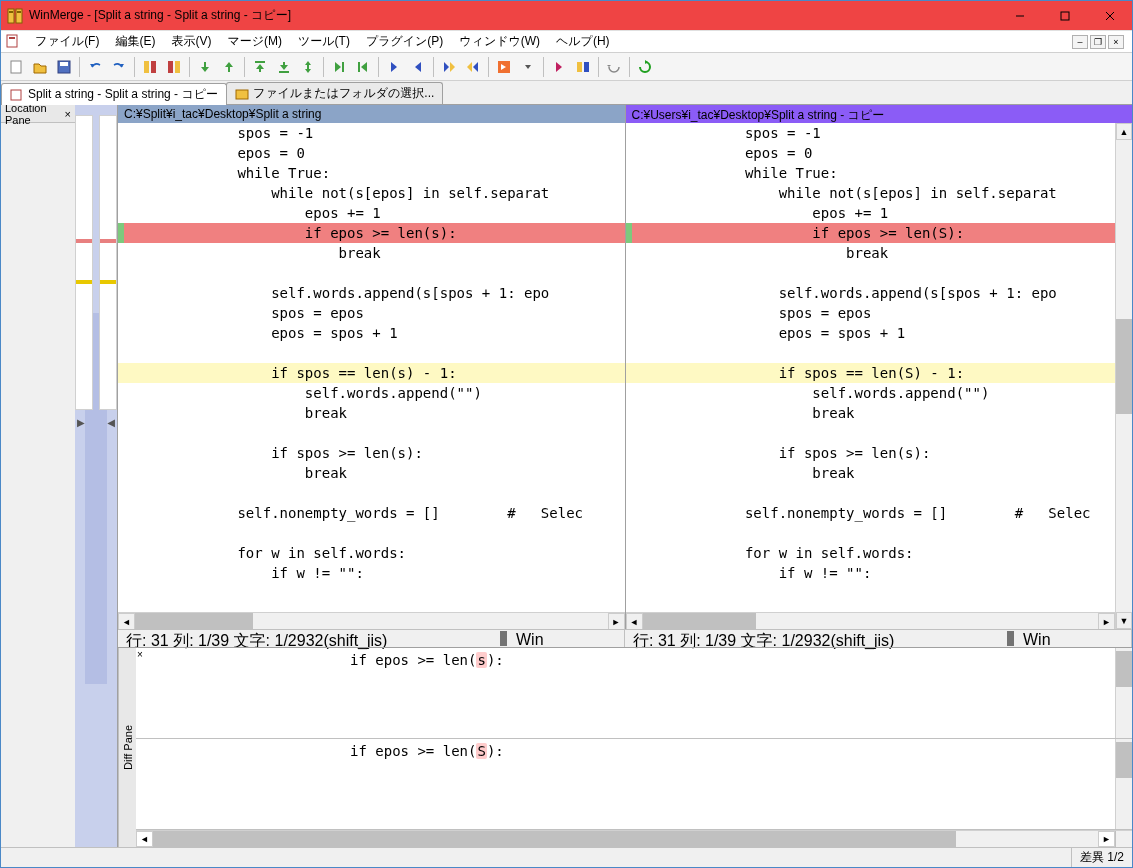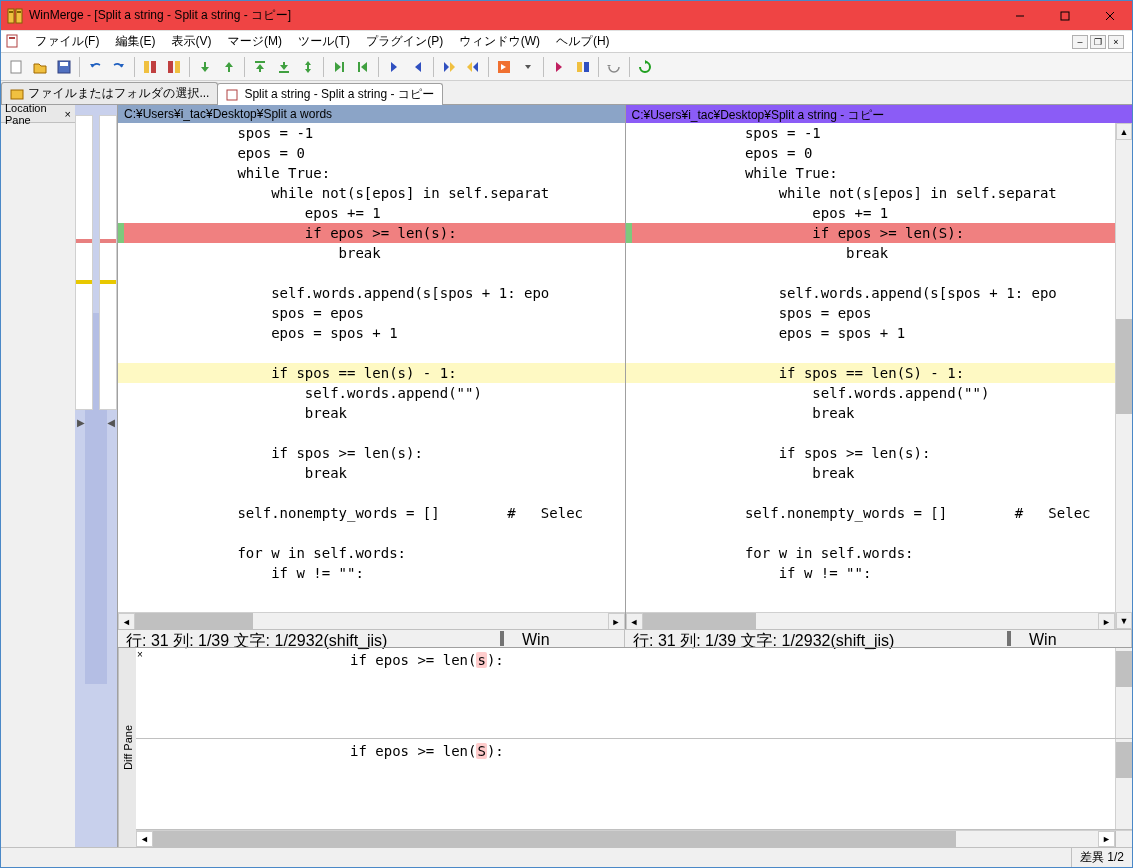--- a/index.html
+++ b/index.html
@@ -97,21 +97,21 @@
 .hscroll { height:17px; background:#f0f0f0; display:flex; border-top:1px solid #d0d0d0;}
 .hscroll .arrow { width:17px; height:17px; background:#f0f0f0; border:1px solid #ccc; display:flex; align-items:center; justify-content:center; font-size:9px;}
 .hscroll .track { flex:1; background:#f0f0f0; position:relative;}
 .hscroll .thumb { position:absolute; left:0; width:25%; height:100%; background:#c0c0c0;}
 .vscroll { width:17px; background:#f0f0f0; display:flex; flex-direction:column; border-left:1px solid #d0d0d0;}
 .vscroll .arrow { height:17px; border:1px solid #ccc; display:flex; align-items:center; justify-content:center; font-size:9px;}
 .vscroll .track { flex:1; position:relative;}
 .vscroll .thumb { position:absolute; top:38%; height:20%; width:100%; background:#c0c0c0;}
 .status-row { height:18px; display:flex; background:#f0f0f0; border-top:1px solid #c0c0c0;}
 .status-cell { flex:1; padding:1px 4px; font-size:16px; border-right:1px solid #c0c0c0; display:flex;}
-.status-cell .sub { border-left:4px solid #737373; padding:0 18px;}
+.status-cell .sub { border-left:7px solid #737373; padding:0 9px;}
 .status-cell .main { flex:1; padding:0 4px;}
 
 .diff-pane-area { height:200px; display:flex; border-top:1px solid #a0a0a0;}
 .diff-pane-label { width:18px; writing-mode:vertical-rl; transform:rotate(180deg); background:#e8e8e8; font-size:11px; display:flex; align-items:center; justify-content:center; border-right:1px solid #c0c0c0;}
 .diff-pane-body { flex:1; display:flex; flex-direction:column;}
 .diff-row { flex:1; display:flex; border-bottom:1px solid #c0c0c0; position:relative;}
 .diff-row .close-x { width:14px; font-size:10px; padding:1px;}
 .diff-code { flex:1; font-family:"Consolas","MS Gothic",monospace; font-size:14px; padding:4px 4px 4px 200px; white-space:pre;}
 .diff-hl { background:#ffcccc; border-radius:2px; padding:0 1px;}
 .diff-hscroll { height:17px; border-top:1px solid #d0d0d0; display:flex;}
@@ -324,36 +324,36 @@
   <div class="sep"></div>
   <div class="tbtn">
       <svg width="16" height="16">
         <path d="M8 3 a5 5 0 1 1 -5 5" fill="none" stroke="#20a020" stroke-width="2"></path>
         <path d="M8 1 l3 2 l-3 2 z" fill="#20a020"></path>
       </svg>
     </div>
 </div>
 
 <div class="tabbar">
+  <div class="tab active">
+    <span class="tab-icon">
+        <svg width="14" height="14">
+          <rect x="1" y="2" width="10" height="10" fill="#fff" stroke="#b04040"></rect>
+        </svg>
+      </span>
+    <span>Split a string - Split a string - コピー</span>
+  </div>
   <div class="tab">
     <span class="tab-icon">
         <svg width="14" height="14">
           <rect x="1" y="3" width="12" height="9" fill="#f0c040" stroke="#a06800"></rect>
         </svg>
       </span>
     <span>ファイルまたはフォルダの選択...</span>
   </div>
-  <div class="tab active">
-    <span class="tab-icon">
-        <svg width="14" height="14">
-          <rect x="1" y="2" width="10" height="10" fill="#fff" stroke="#b04040"></rect>
-        </svg>
-      </span>
-    <span>Split a string - Split a string - コピー</span>
-  </div>
 </div>
 
 <div class="main-area">
 
   <div class="location-pane">
     <div class="loc-header">
       <span>Location Pane</span>
       <span class="x">×</span>
     </div>
     <div class="loc-body">
@@ -368,21 +368,21 @@
         <div class="loc-diff-red"></div>
           <div class="loc-diff-yellow"></div>
       </div>
     </div>
   </div>
 
   <div class="compare-area">
     <div class="panes-row">
 
       <div class="pane">
-        <div class="pane-header active">C:¥Users¥i_tac¥Desktop¥Split a words</div>
+        <div class="pane-header active">C:¥Split¥i_tac¥Desktop¥Split a string</div>
         <div class="code-wrap">
           <div class="code-col">
             <div class="code-area" id="left-code"><div class="code-line">        spos = -1</div><div class="code-line">        epos = 0</div><div class="code-line">        while True:</div><div class="code-line">            while not(s[epos] in self.separat</div><div class="code-line">                epos += 1</div><div class="gutter" style="top: 100px;"></div><div class="code-line diff-red">                if epos &gt;= len(s):</div><div class="code-line">                    break</div><div class="code-line"></div><div class="code-line">            self.words.append(s[spos + 1: epo</div><div class="code-line">            spos = epos</div><div class="code-line">            epos = spos + 1</div><div class="code-line"></div><div class="code-line diff-yellow">            if spos == len(s) - 1:</div><div class="code-line">                self.words.append("")</div><div class="code-line">                break</div><div class="code-line"></div><div class="code-line">            if spos &gt;= len(s):</div><div class="code-line">                break</div><div class="code-line"></div><div class="code-line">        self.nonempty_words = []        #   Selec</div><div class="code-line"></div><div class="code-line">        for w in self.words:</div><div class="code-line">            if w != "":</div></div>
             <div class="hscroll">
               <div class="arrow">◄</div>
               <div class="track">
                   <div class="thumb"></div>
                 </div>
               <div class="arrow">►</div>
             </div>

